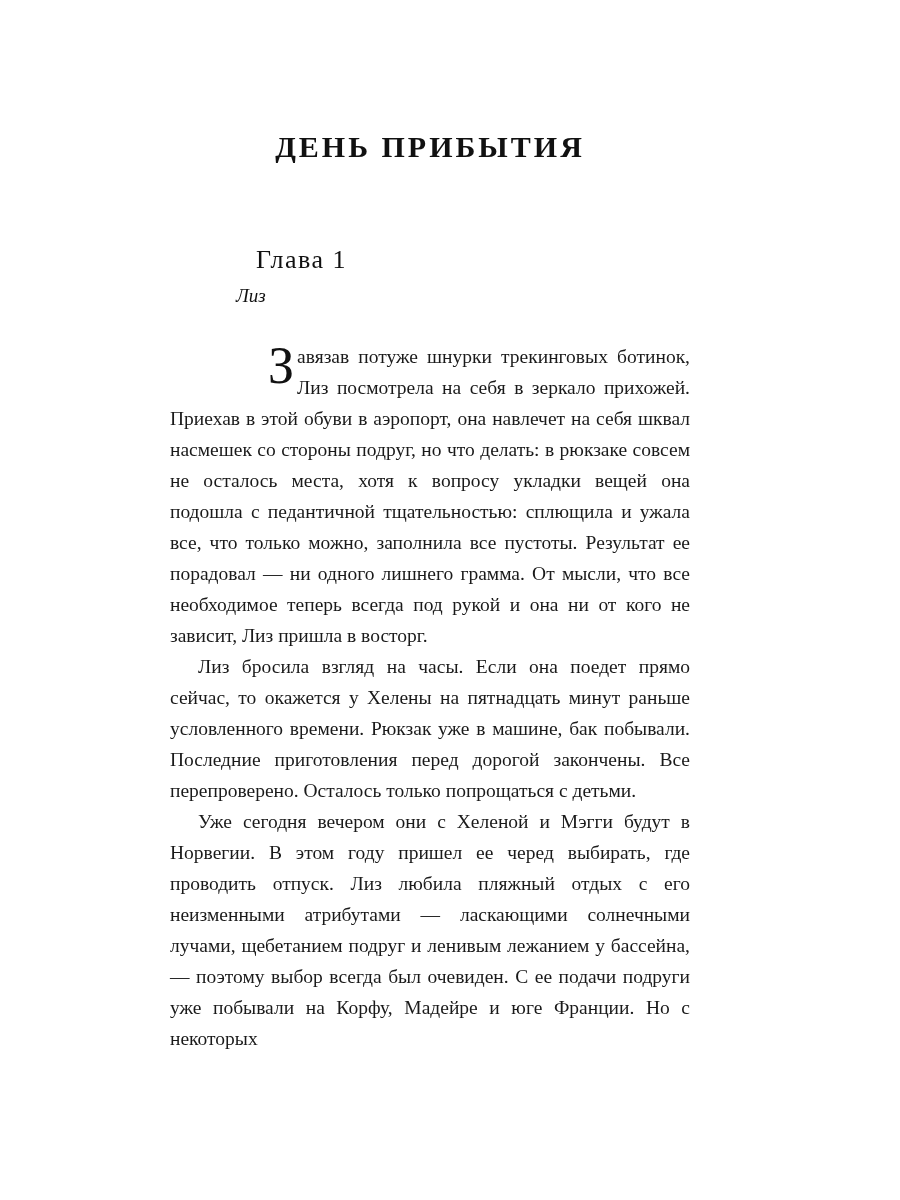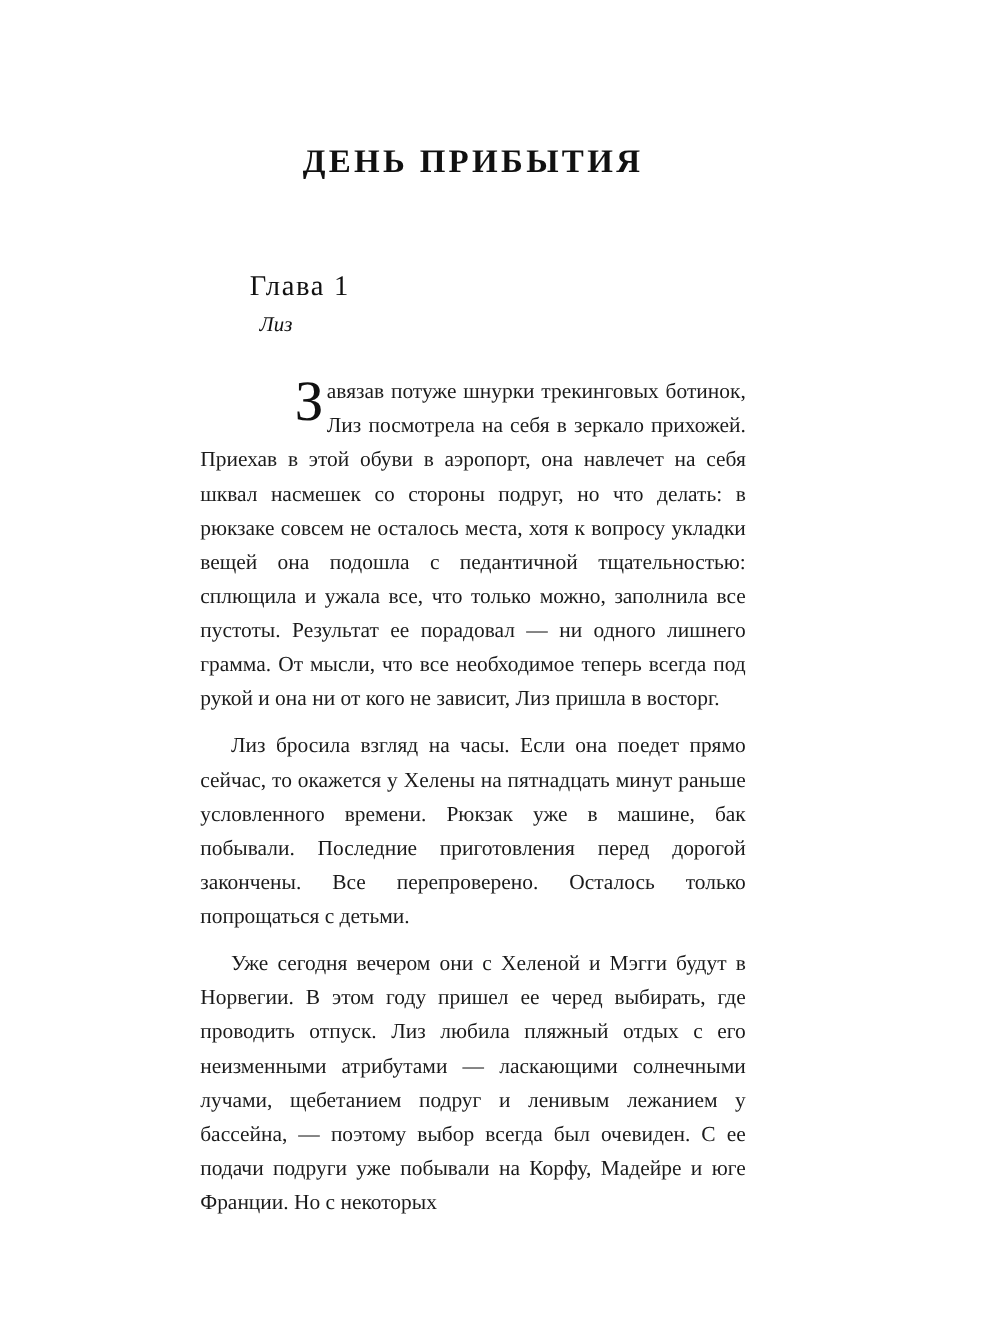--- a/index.html
+++ b/index.html
@@ -31,21 +31,21 @@
     text-align: center;
     font-family: "Liberation Serif", serif;
     font-size: 30px;
     font-weight: bold;
     letter-spacing: 3px;
     color: #111111;
     line-height: 1.1;
   }
   .chapter-title {
     margin-top: 82px;
-    margin-left: 57px;
+    margin-left: 86px;
     font-size: 26px;
     font-weight: normal;
     letter-spacing: 1.5px;
     color: #111111;
   }
   .chapter-subtitle {
     margin-top: 10px;
     margin-left: 66px;
     font-size: 19px;
     font-style: italic;
@@ -54,21 +54,21 @@
   .body-text {
     margin-top: 34px;
     font-size: 19.5px;
     line-height: 31px;
     text-align: justify;
     text-justify: inter-word;
     color: #1a1a1a;
     hyphens: manual;
   }
   .body-text p {
-    margin: 12px;
+    margin: 0;
     text-indent: 28px;
   }
   .first-para {
     text-indent: 0 !important;
   }
   .dropcap {
     float: left;
     font-family: "Liberation Serif", serif;
     font-size: 52px;
     line-height: 46px;

